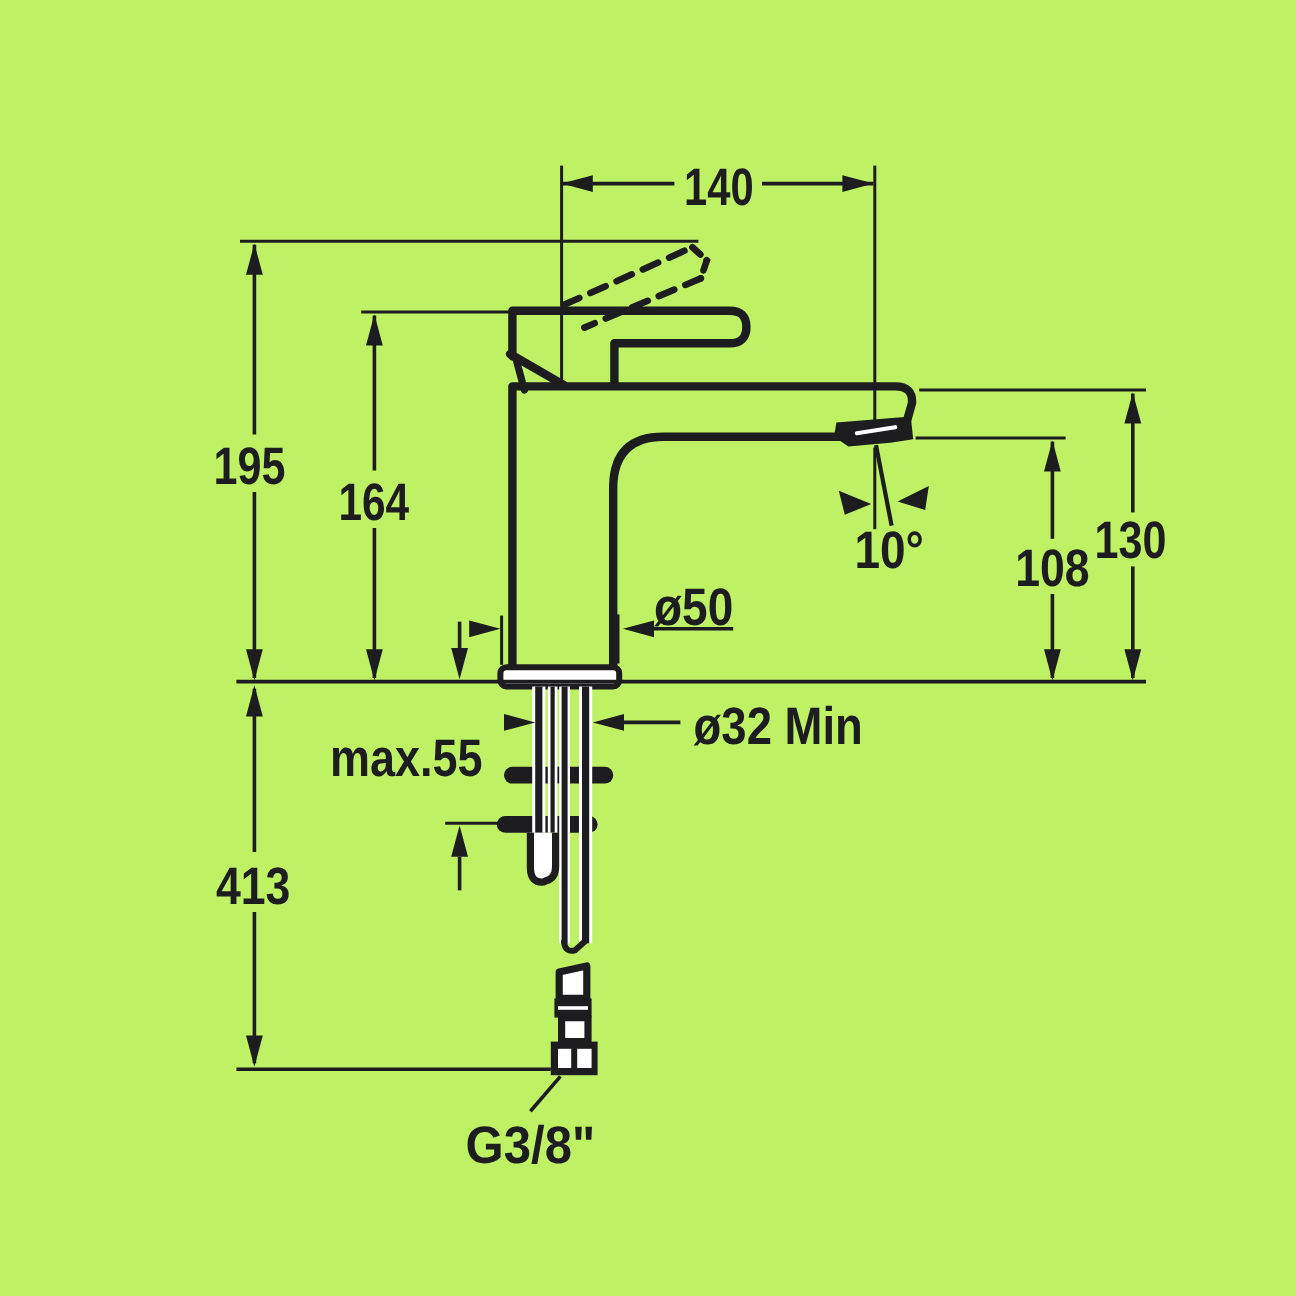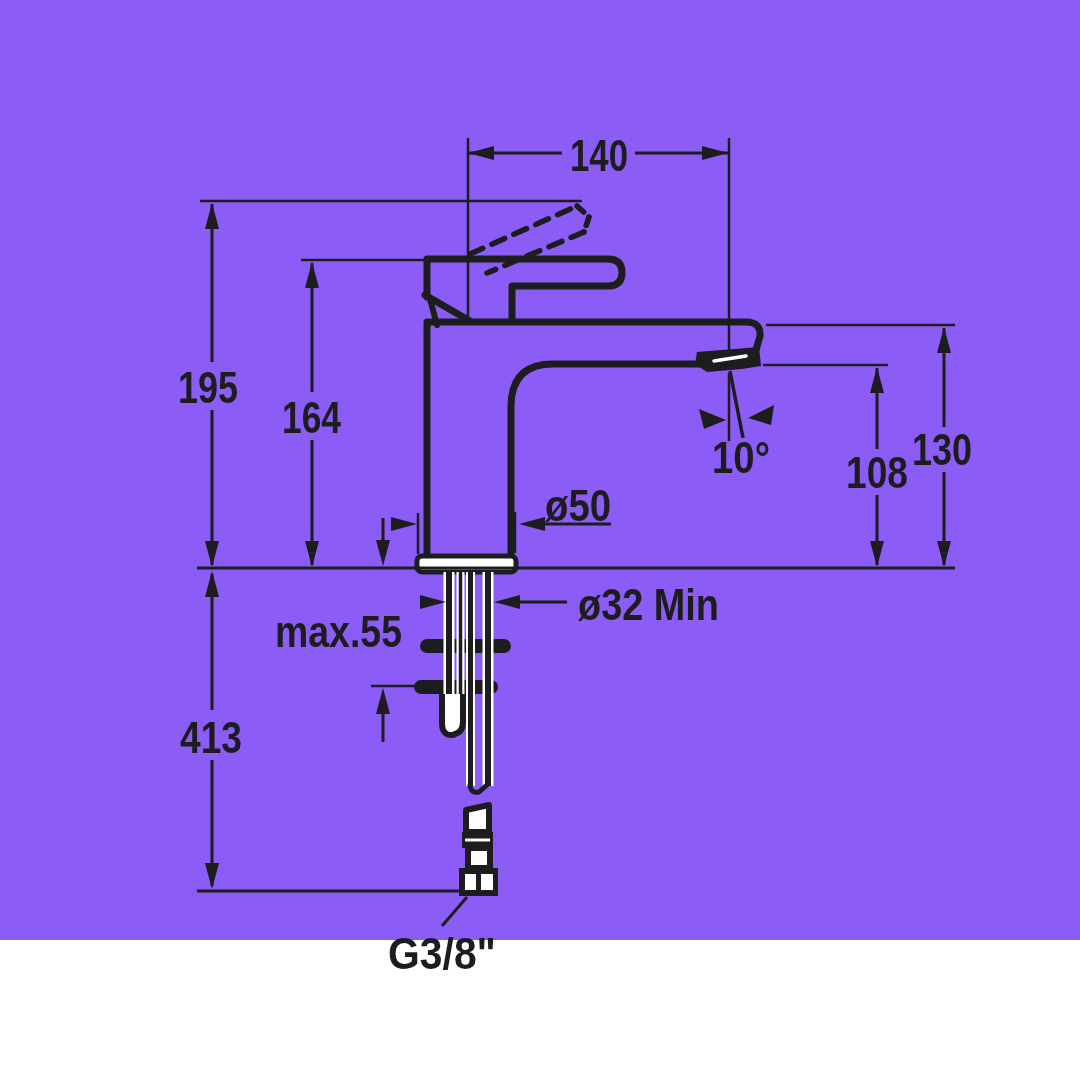--- a/index.html
+++ b/index.html
@@ -5,22 +5,22 @@
   html, body {
     margin: 0;
     padding: 0;
     background: #ffffff;
     width: 1080px;
     height: 1080px;
     overflow: hidden;
   }
   .stage {
     width: 1080px;
-    height: 940px;
-    background: #8b5cf6;
+    height: 1080px;
+    background: #bef264;
   }
   svg text {
     font-family: "Liberation Sans", "DejaVu Sans", sans-serif;
     font-weight: bold;
     font-size: 44px;
     fill: #1d1d20;
   }
 </style>
 </head>
 <body>

